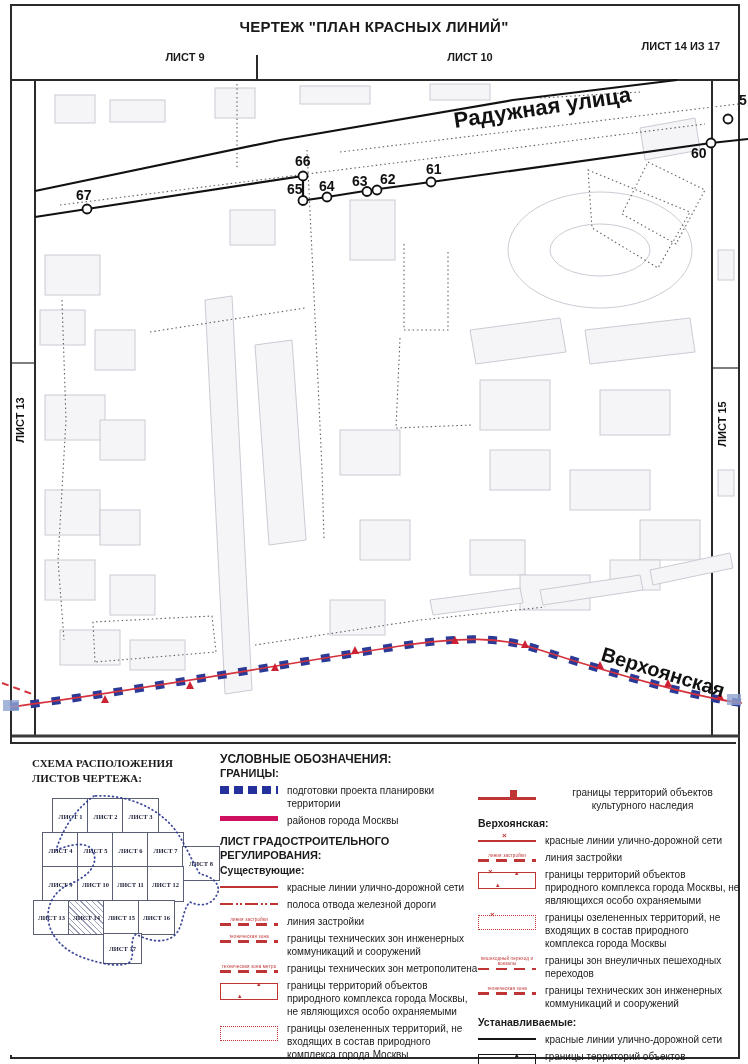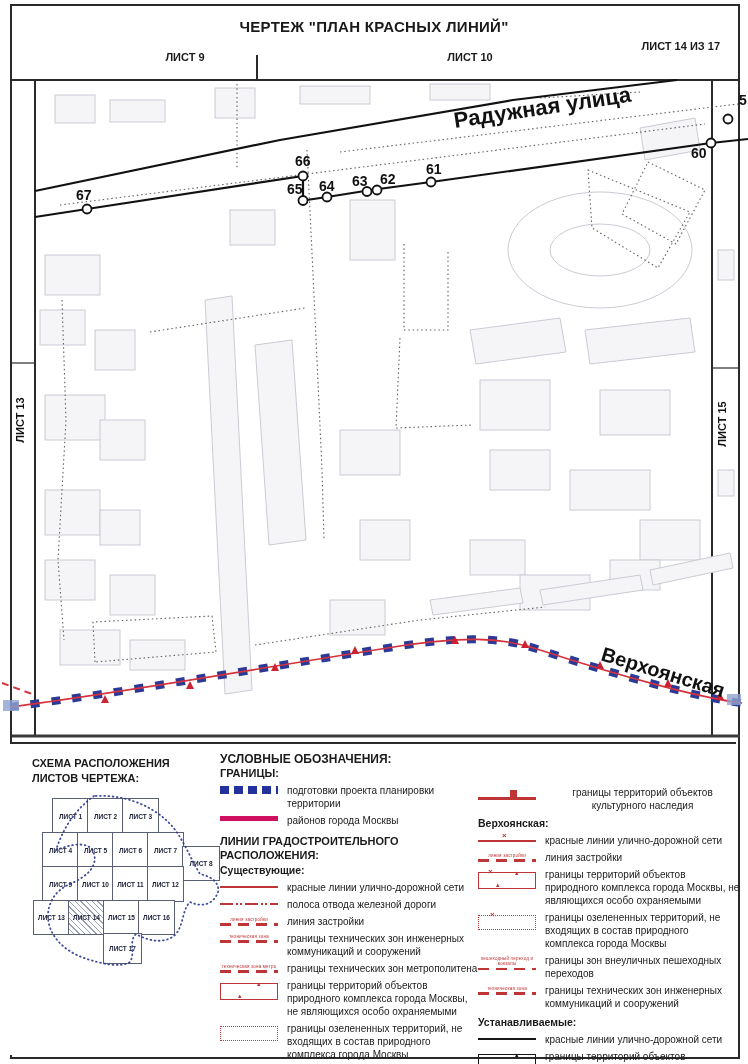--- a/index.html
+++ b/index.html
@@ -9,21 +9,21 @@
   #page-border{left:10px;top:4px;width:726px;height:1051px;border:2px solid #2a2a2a;}
   #doc-title{left:0;right:0;top:18px;text-align:center;font-size:15px;font-weight:bold;letter-spacing:.3px;}
   #sheet-ref{left:560px;top:40px;width:160px;text-align:right;font-size:11px;font-weight:bold;}
   .sheet-top{top:51px;font-size:11px;font-weight:bold;}
   #sheet9{left:150px;width:70px;text-align:center;}
   #sheet10{left:432px;width:76px;text-align:center;}
 
   
   #legend-box{left:10px;top:742px;width:726px;height:311px;border-top:2px solid #2a2a2a;background:#fff;}
   .col{position:absolute;font-size:10px;line-height:13px;}
-  #scheme-col{left:22px;top:12px;width:196px;}
+  #scheme-col{left:22px;top:12px;width:196px;font-family:Liberation Serif, serif;}
   #mid-col{left:210px;top:8px;width:258px;}
   #right-col{left:468px;top:8px;width:262px;}
   .lg-title{font-size:12px;font-weight:bold;line-height:14px;}
   .lg-sub{font-size:11px;font-weight:bold;line-height:14px;margin-top:0;}
   .lg-sub2{font-size:10.5px;font-weight:bold;line-height:13px;margin-top:2px;}
   .lrow{display:flex;align-items:flex-start;margin-top:4px;}
   .sym{width:58px;min-width:58px;margin-right:9px;margin-top:2px;display:flex;flex-direction:column;justify-content:center;}
   .ltext{flex:1;}
   .tiny{font-size:4.5px;line-height:1.2;color:#bf3434;text-align:center;letter-spacing:.2px;}
   .squares-blue{height:8px;background:repeating-linear-gradient(90deg,#24319c 0 9px,rgba(0,0,0,0) 9px 14px);}
@@ -225,21 +225,21 @@
           </div>
         <div class="ltext">подготовки проекта планировки территории</div>
       </div>
       <div class="lrow">
         <div class="sym">
             <div class="bar-magenta" style="margin-top:0;"></div>
           </div>
         <div class="ltext">районов города Москвы</div>
       </div>
 
-      <div class="lg-sub" style="margin-top:7px;">ЛИНИИ ГРАДОСТРОИТЕЛЬНОГО РАСПОЛОЖЕНИЯ:</div>
+      <div class="lg-sub" style="margin-top:7px;">ЛИСТ ГРАДОСТРОИТЕЛЬНОГО РЕГУЛИРОВАНИЯ:</div>
       <div class="lg-sub2">Существующие:</div>
 
       <div class="lrow">
         <div class="sym">
             <div class="line-red" style="margin-top:3px;"></div>
           </div>
         <div class="ltext">красные линии улично-дорожной сети</div>
       </div>
       <div class="lrow">
         <div class="sym">

